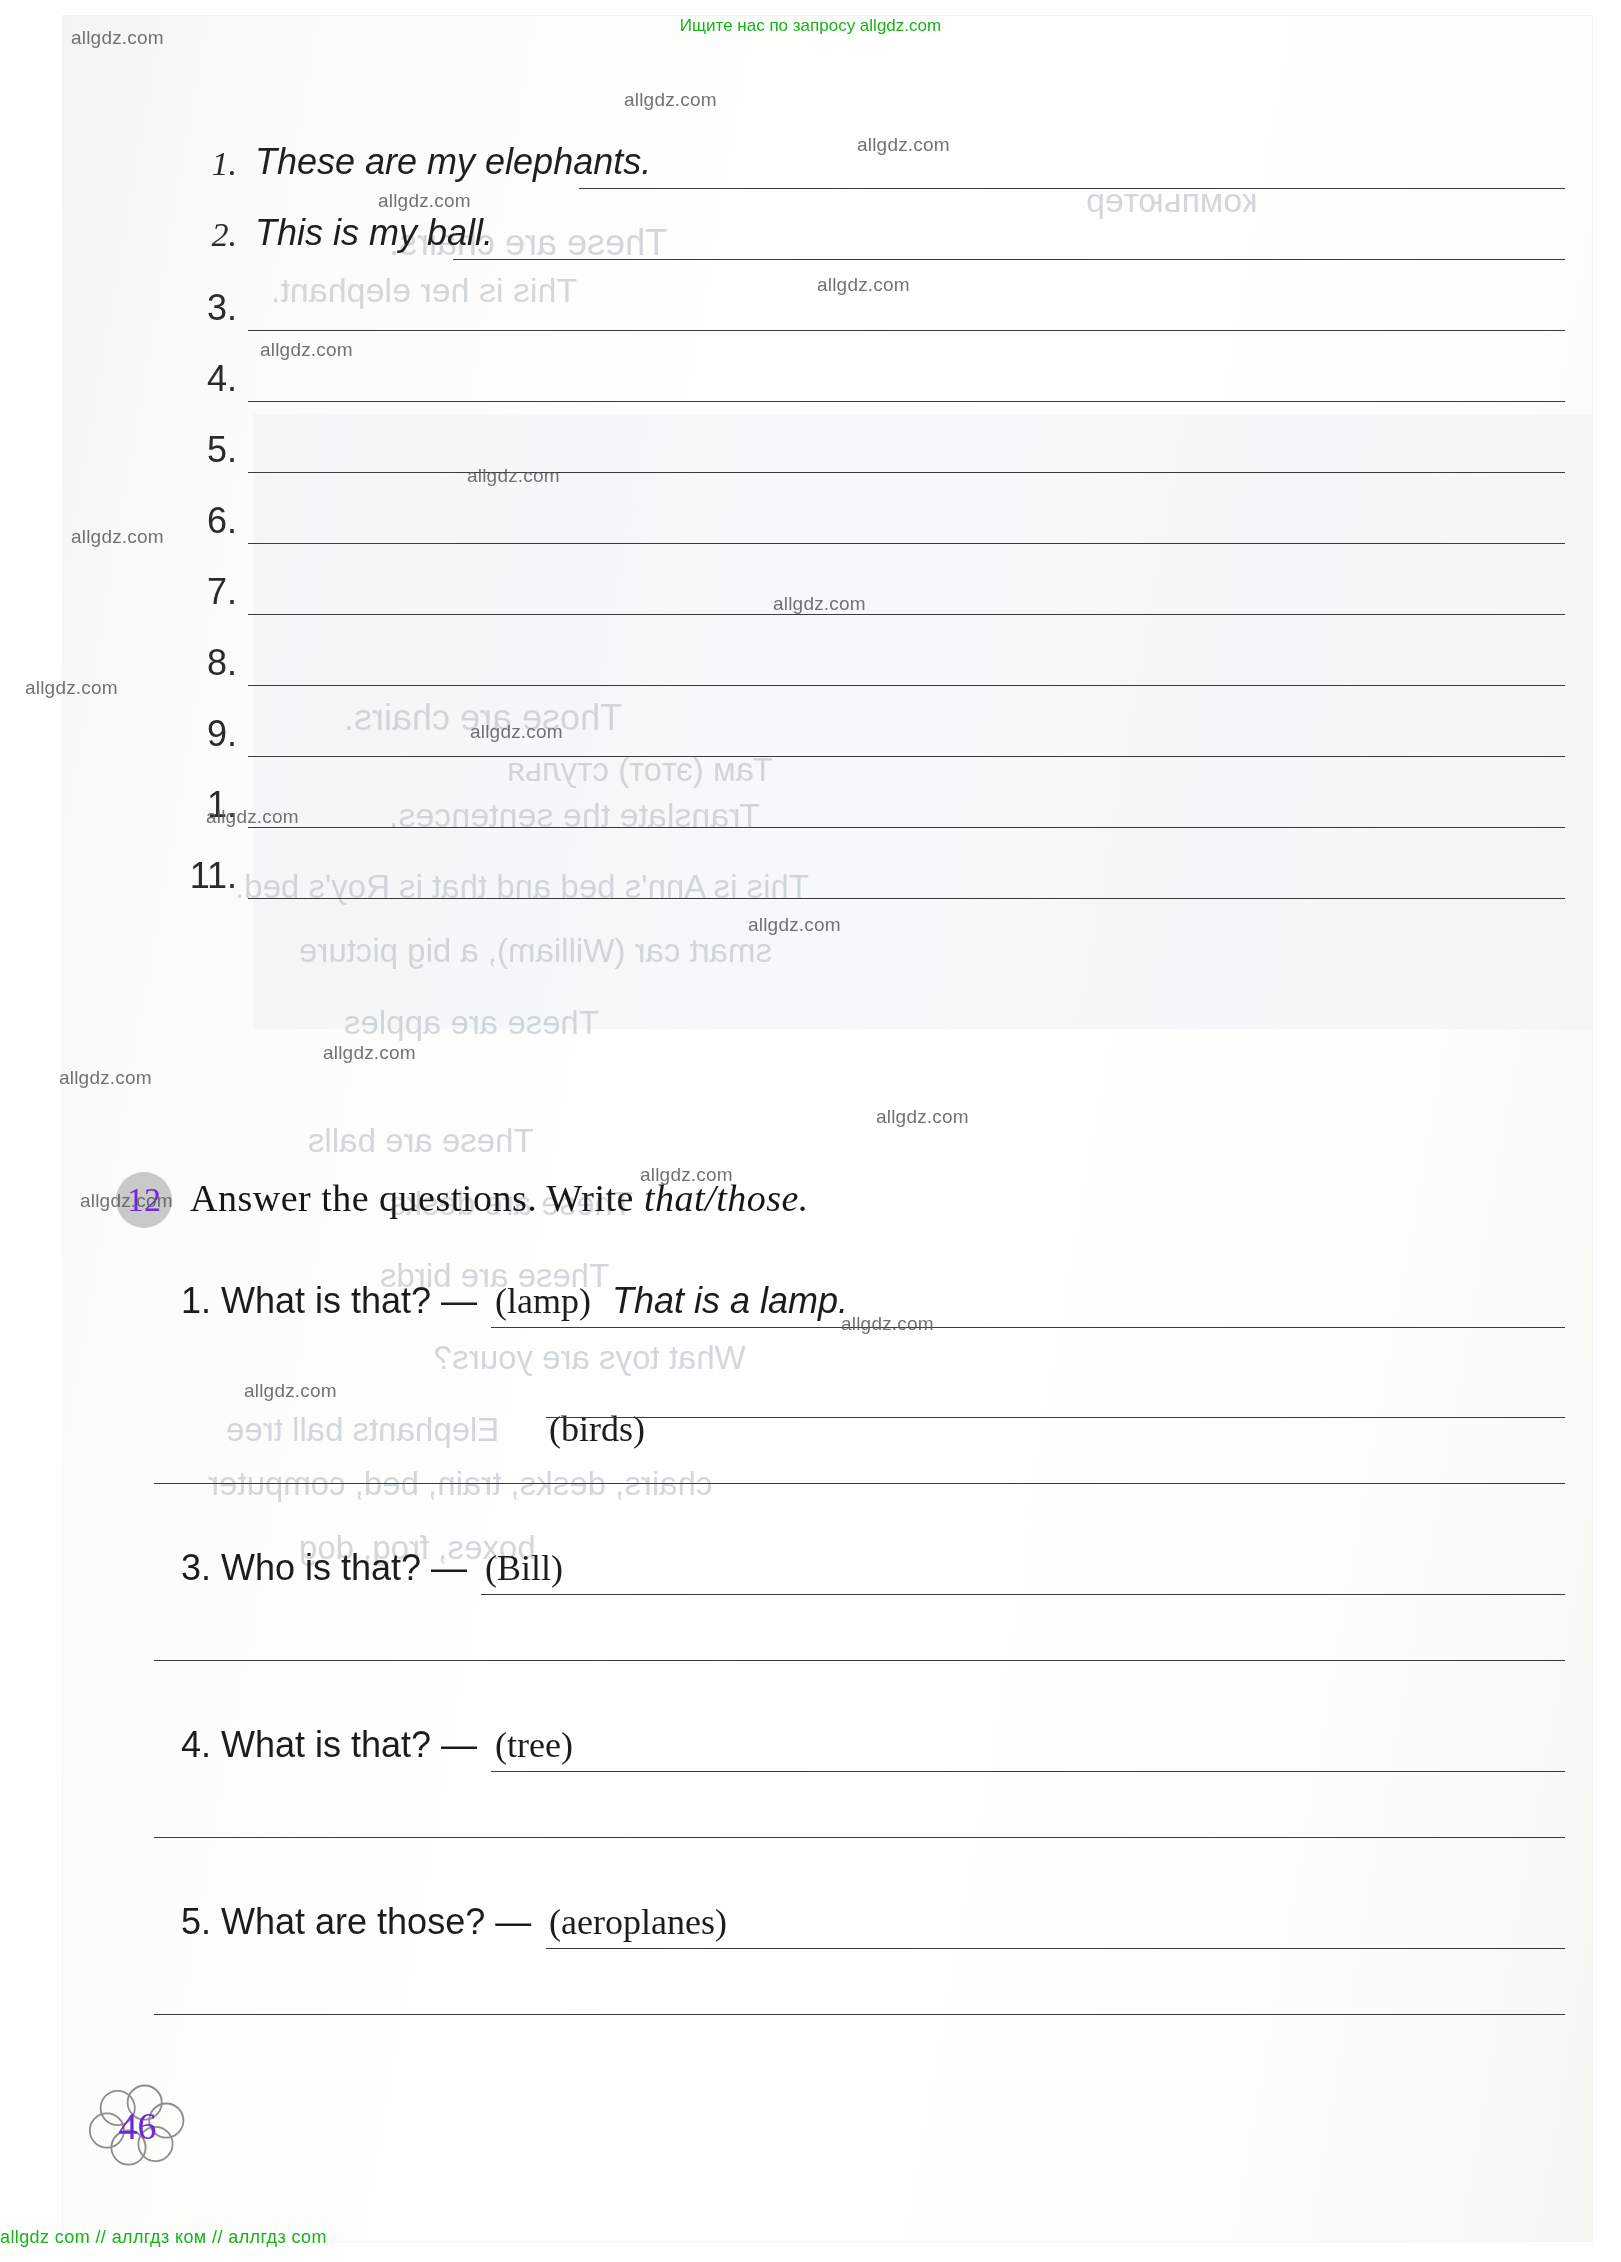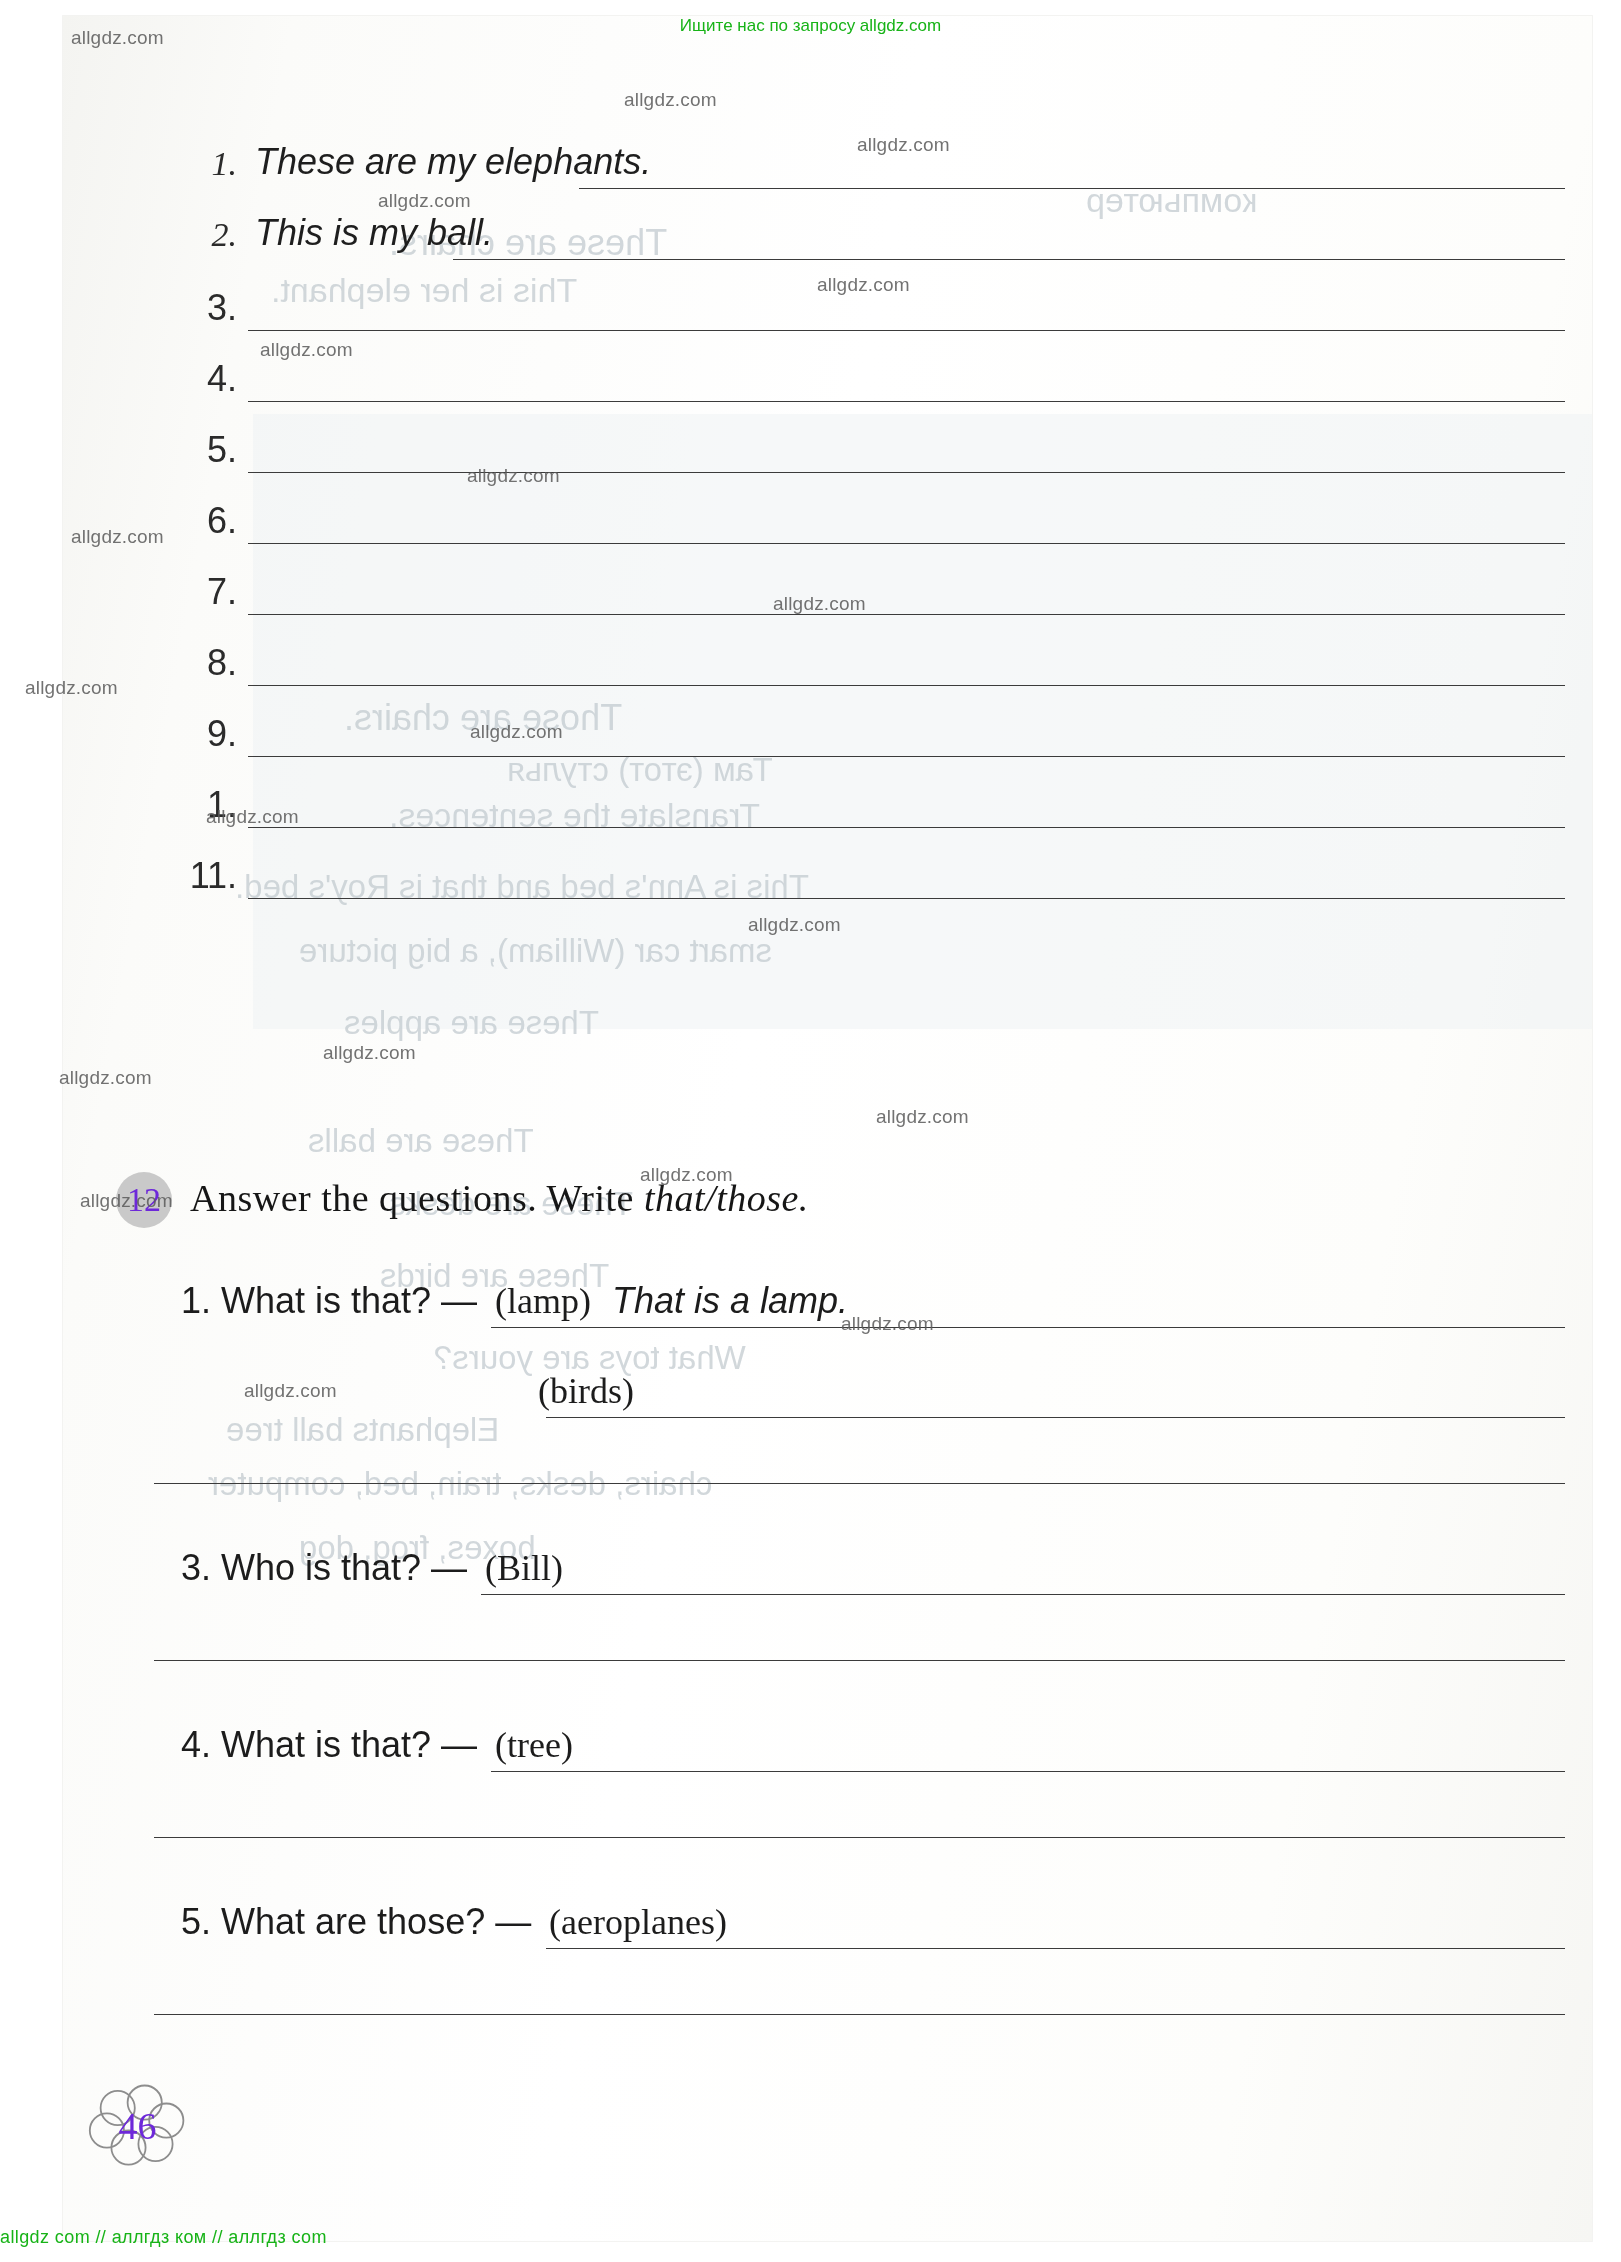--- a/index.html
+++ b/index.html
@@ -323,21 +323,21 @@
 </div>
 
 <div class="ex12" id="ex12">
     <div class="a-row">
       <div class="a-text">1. What is that? —</div>
       <div class="a-hint" style="left: 341px;">(lamp)</div>
       <div class="a-ans" style="left: 458px;">That is a lamp.</div>
       <div class="a-line" style="left: 337px;"></div>
     </div>
     <div class="a-row">
-      <div class="a-hint" style="left: 384px;">(birds)</div>
+      <div class="a-hint" style="left: 395px; margin-top: 38px;">(birds)</div>
       <div class="a-line" style="left: 392px;"></div>
     </div>
     <div class="a-row" style="height: 87px;">
       <div class="a-line" style="left: 0px; top: 27px;"></div>
     </div>
     <div class="a-row">
       <div class="a-text">3. Who is that? —</div>
       <div class="a-hint" style="left: 331px;">(Bill)</div>
       <div class="a-line" style="left: 327px;"></div>
     </div>

